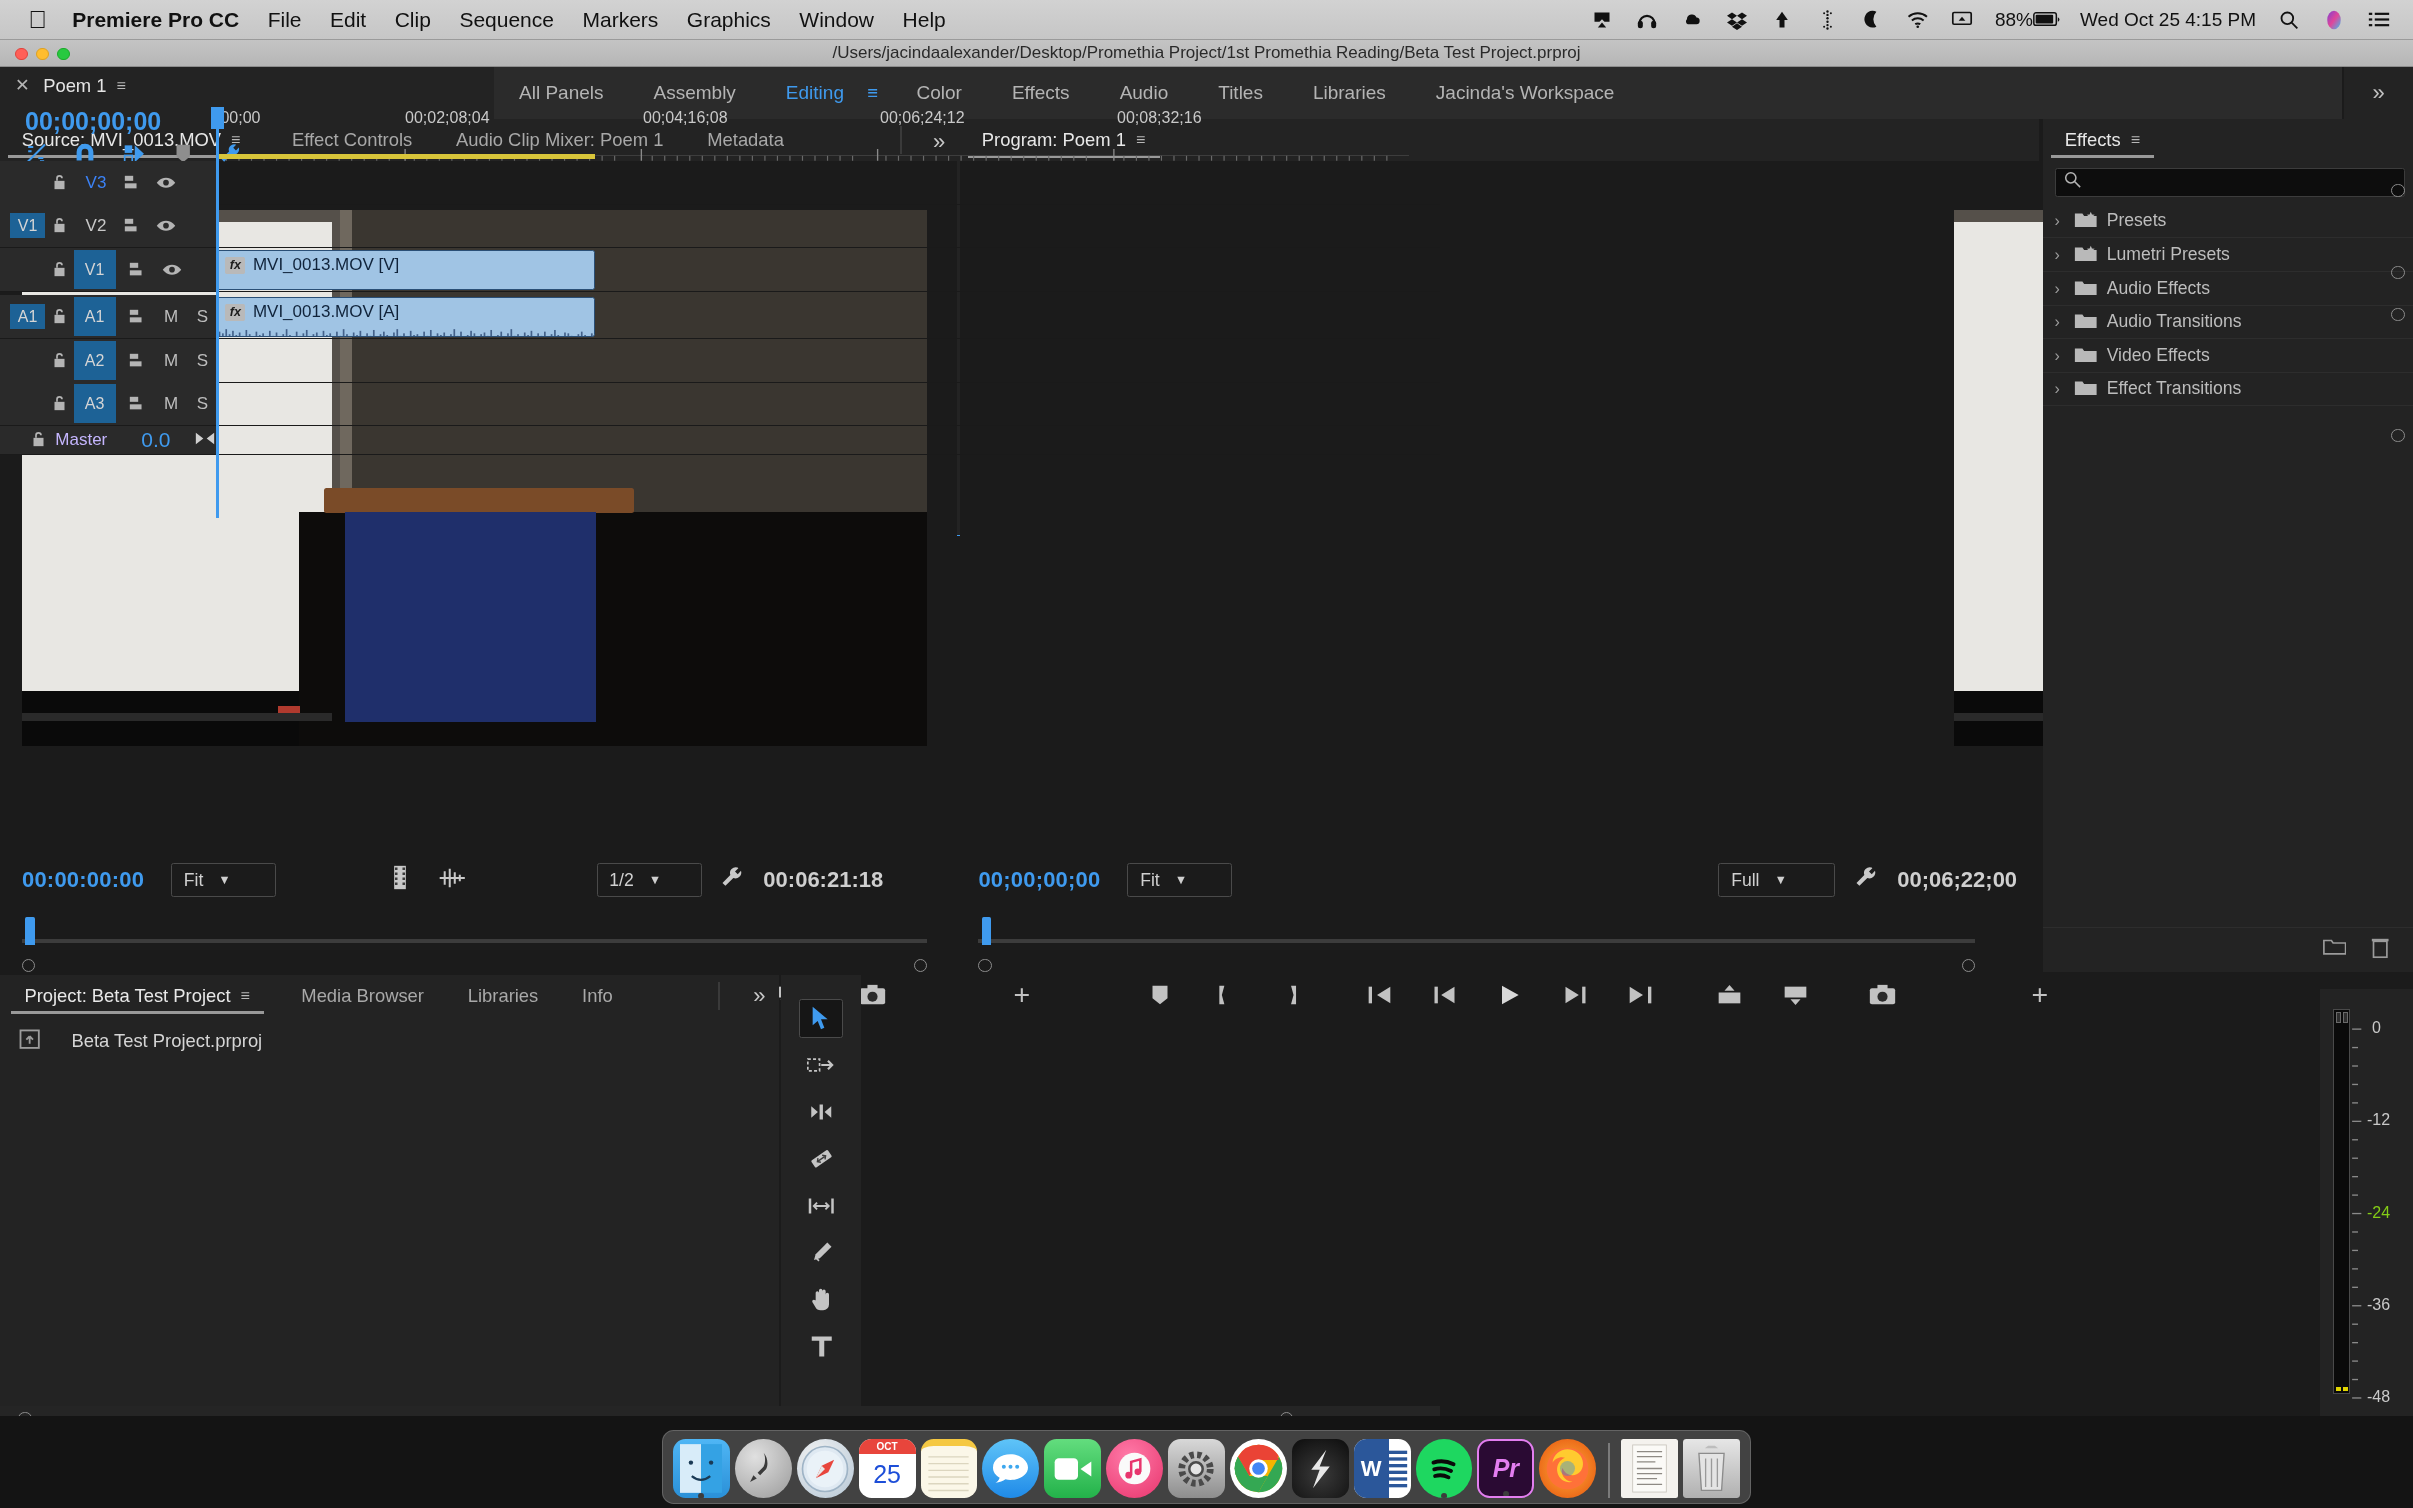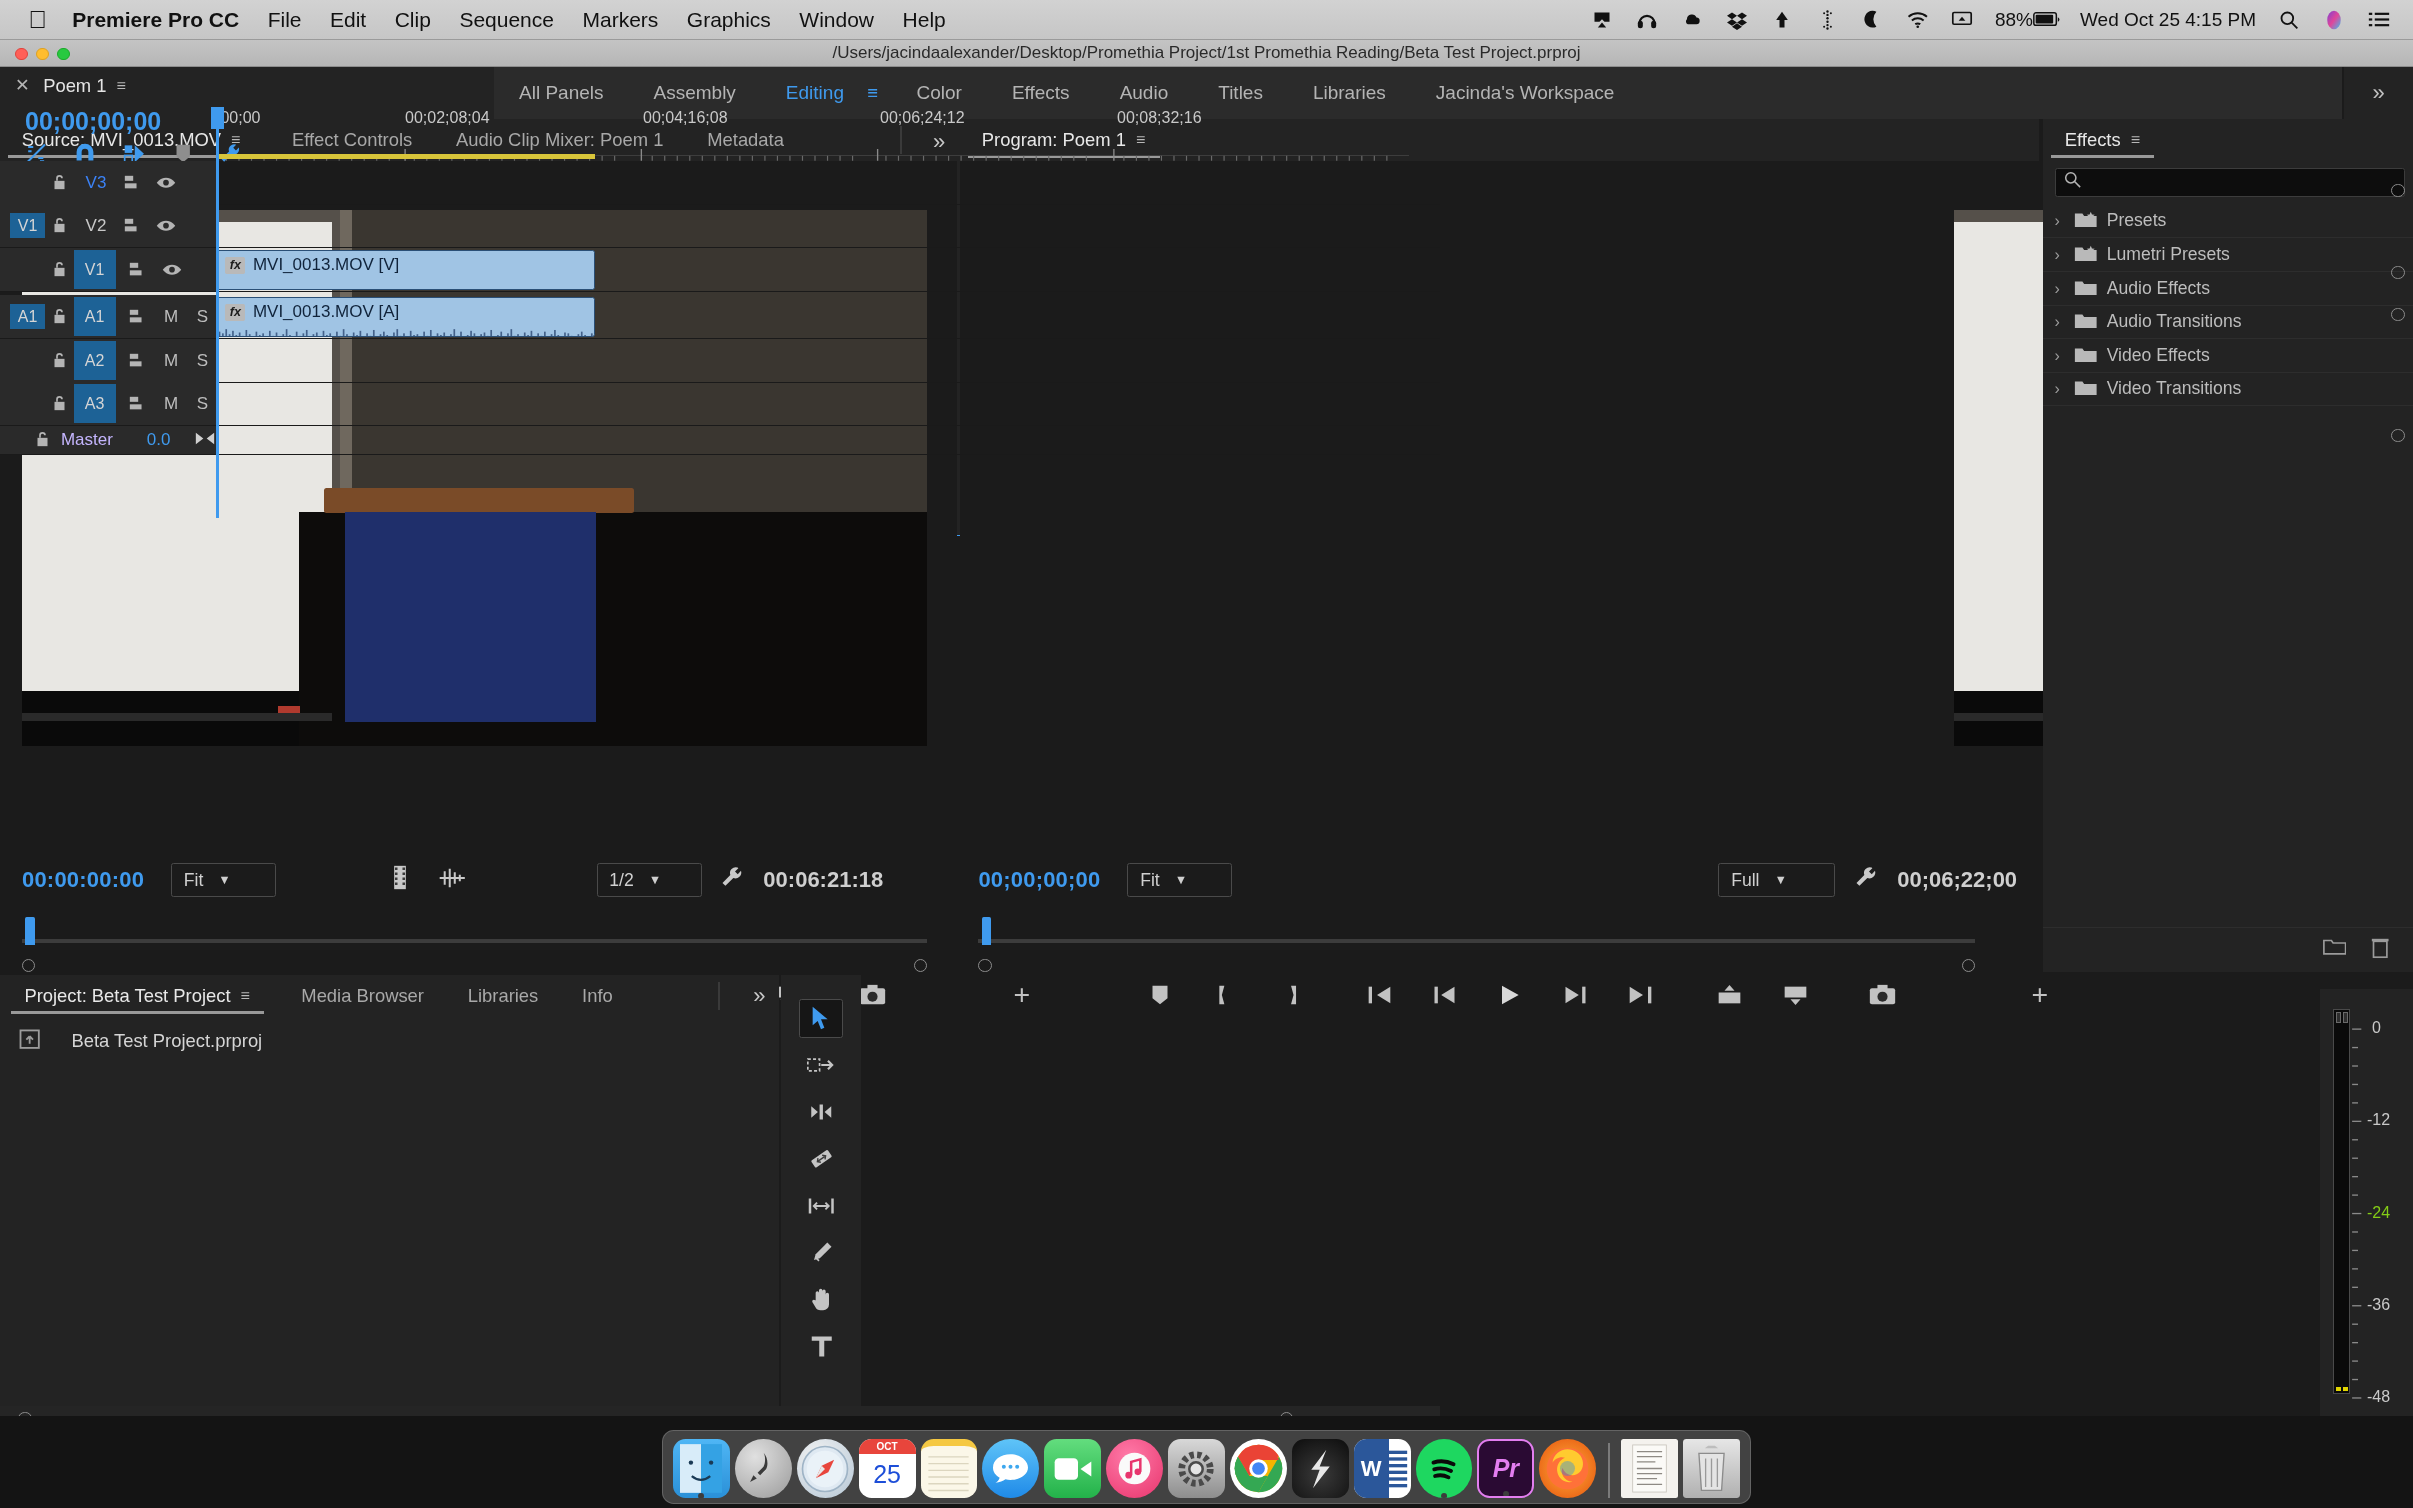--- a/index.html
+++ b/index.html
@@ -614,21 +614,21 @@
         </span>
       <span class="lbl">Video Effects</span>
     </div>
     <div class="fxrow" style="top:253px;">
       <span class="arr">›</span>
       <span class="fold">
           <svg width="23.5" height="18.4" viewBox="0 0 28 22">
             <path d="M1 3h9l2 3h15v13H1z" fill="#b9b9b9"></path>
           </svg>
         </span>
-      <span class="lbl">Video Transitions</span>
+      <span class="lbl">Effect Transitions</span>
     </div>
 
     <div id="fx-foot">
       <span><svg width="23.5" height="18.4" viewBox="0 0 28 22">
             <path d="M1 3h9l2 3h15v13H1z" fill="none" stroke="#9b9b9b" stroke-width="2"></path>
           </svg></span>
       <span><svg width="18.4" height="22" viewBox="0 0 22 26">
             <rect x="3" y="5" width="16" height="19" fill="none" stroke="#9b9b9b" stroke-width="2"></rect>
             <rect x="1" y="2" width="20" height="3" fill="#9b9b9b"></rect>
           </svg></span>
@@ -962,21 +962,21 @@
     <div class="trow" style="top:359px;height:28.5px;">
       <div class="thdr">
         <span class="tgt" style="background:transparent;"></span>
         <span class="sqbtn">
             <svg width="15" height="17" viewBox="0 0 18 20">
               <rect x="3" y="8" width="12" height="10" fill="#b4b4b4"></rect>
               <path d="M6 8V5a3 3 0 0 1 6 0" fill="none" stroke="#b4b4b4" stroke-width="2"></path>
             </svg>
           </span>
         <span style="font-size:17px;color:#c4b5fd;margin-left:9px;">Master</span>
-        <span style="font-size:17px;color:#3f9aee;margin-left:34px;">0.0</span>
+        <span style="font-size:21px;color:#3f9aee;margin-left:34px;">0.0</span>
         <span style="margin-left:23.5px;"><svg width="22" height="15" viewBox="0 0 26 18">
               <path d="M2 2v14l9-7zM24 2v14l-9-7z" fill="#d0d0d0"></path>
             </svg></span>
       </div>
     </div>
 
     <div class="clip" style="left:216px;top:183px;width:379px;height:40px;background:#a0c4e4;">
       <div class="ctitle">
         <span class="fxb">fx</span>
         <span>MVI_0013.MOV [V]</span>

